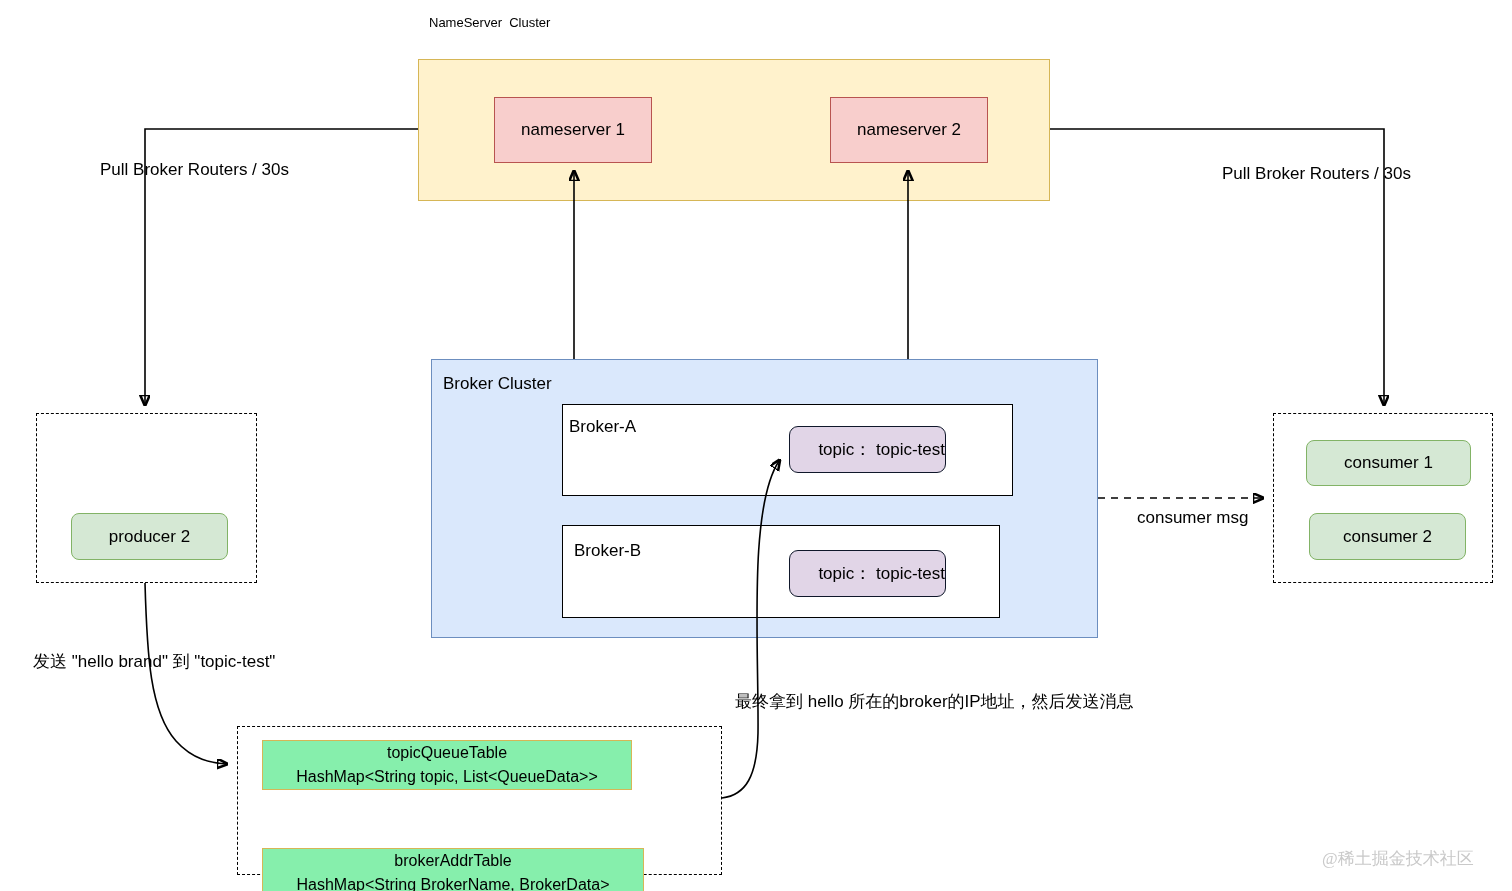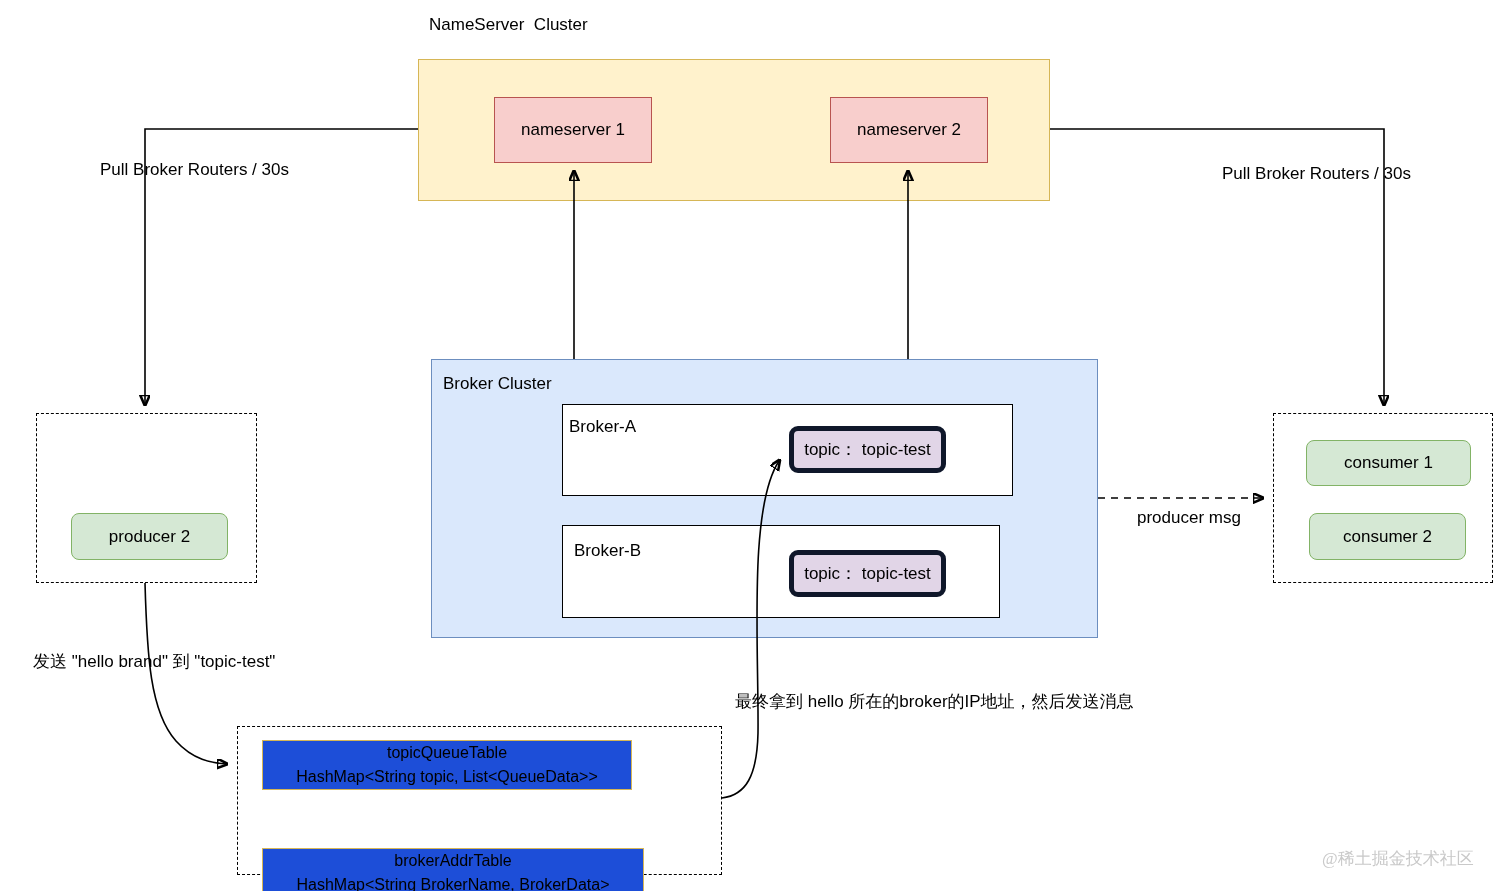--- a/index.html
+++ b/index.html
@@ -6,21 +6,21 @@
   #canvas{
     position:relative;
     width:1512px;height:891px;
     background:#ffffff;
     font-family:"Liberation Sans", sans-serif;
     color:#000;
     overflow:hidden;
   }
   .abs{position:absolute;}
   .label{font-size:17px;line-height:1.2;white-space:nowrap;}
-  .title{font-size:17px;white-space:pre;}
+  .title{font-size:13px;white-space:pre;}
 
   
   .ns-cluster{
     left:418px;top:59px;width:632px;height:142px;
     background:#FFF2CC;border:1px solid #D6B656;box-sizing:border-box;
   }
   .ns-box{
     width:158px;height:66px;
     background:#F8CECC;border:1px solid #B85450;box-sizing:border-box;
     display:flex;align-items:center;justify-content:center;
@@ -38,22 +38,22 @@
   .broker-box{
     background:#ffffff;border:1.6px solid #000;box-sizing:border-box;
   }
   #brokerA{left:562px;top:404px;width:451px;height:92px;}
   #brokerB{left:562px;top:525px;width:438px;height:93px;}
   .broker-name{position:absolute;font-size:17px;}
   #brokerA .broker-name{left:6px;top:12px;}
   #brokerB .broker-name{left:11px;top:15px;}
 
   .topic-box{
-    background:#E1D5E7;border:5px solid #0f172a;border-radius:9px;box-sizing:border-box;
-    display:flex;align-items:center;justify-content:center;
+    background:#E1D5E7;border:1px solid #0f172a;border-radius:9px;box-sizing:border-box;
+    display:flex;align-items:center;justify-content:flex-end;
     font-size:17px;
   }
   #topicA{left:789px;top:426px;width:157px;height:47px;}
   #topicB{left:789px;top:550px;width:157px;height:47px;}
 
   .dashed-group{
     border:1.6px dashed #000;box-sizing:border-box;background:transparent;
   }
   #producer-group{left:36px;top:413px;width:221px;height:170px;}
   #consumer-group{left:1273px;top:413px;width:220px;height:170px;}
@@ -63,21 +63,21 @@
     background:#D5E8D4;border:1px solid #82B366;border-radius:8px;box-sizing:border-box;
     display:flex;align-items:center;justify-content:center;
     font-size:17px;
   }
   #producer1{left:68px;top:440px;width:157px;height:47px;}
   #producer2{left:71px;top:513px;width:157px;height:47px;}
   #consumer1{left:1306px;top:440px;width:165px;height:46px;}
   #consumer2{left:1309px;top:513px;width:157px;height:47px;text-align:center;}
 
   .table-box{
-    background:#1d4ed8;border:1px solid #D6B656;box-sizing:border-box;
+    background:#86efac;border:1px solid #D6B656;box-sizing:border-box;
     display:flex;flex-direction:column;align-items:center;justify-content:center;
     font-size:16px;line-height:24px;text-align:center;
   }
   #table1{left:262px;top:740px;width:370px;height:50px;}
   #table2{left:262px;top:848px;width:382px;height:50px;}
 
   #edge-label-pull-left{left:100px;top:160px;}
   #edge-label-pull-right{left:1222px;top:164px;}
   #edge-label-consume{left:1137px;top:508px;}
   #note-send{left:33px;top:652px;}
@@ -145,21 +145,21 @@
     <div>topicQueueTable</div>
     <div>HashMap&lt;String topic, List&lt;QueueData&gt;&gt;</div>
   </div>
   <div class="abs table-box" id="table2">
     <div>brokerAddrTable</div>
     <div>HashMap&lt;String BrokerName, BrokerData&gt;</div>
   </div>
 
   <div class="abs label" id="edge-label-pull-left">Pull Broker Routers / 30s</div>
   <div class="abs label" id="edge-label-pull-right">Pull Broker Routers / 30s</div>
-  <div class="abs label" id="edge-label-consume">producer msg</div>
+  <div class="abs label" id="edge-label-consume">consumer msg</div>
   <div class="abs label" id="note-send">发送 "hello brand" 到 "topic-test"</div>
   <div class="abs label" id="note-resolve">最终拿到 hello 所在的broker的IP地址，然后发送消息</div>
 
   <div class="abs" id="watermark">@稀土掘金技术社区</div>
 
   <svg id="arrows-layer" viewBox="0 0 1512 891" xmlns="http://www.w3.org/2000/svg">
     <defs>
       <marker id="arrow" markerWidth="7" markerHeight="7" refX="5.6" refY="3" orient="auto" markerUnits="strokeWidth">
         <path d="M0,0 L7,3 L0,6 Z" fill="#000" stroke="none"></path>
       </marker>

